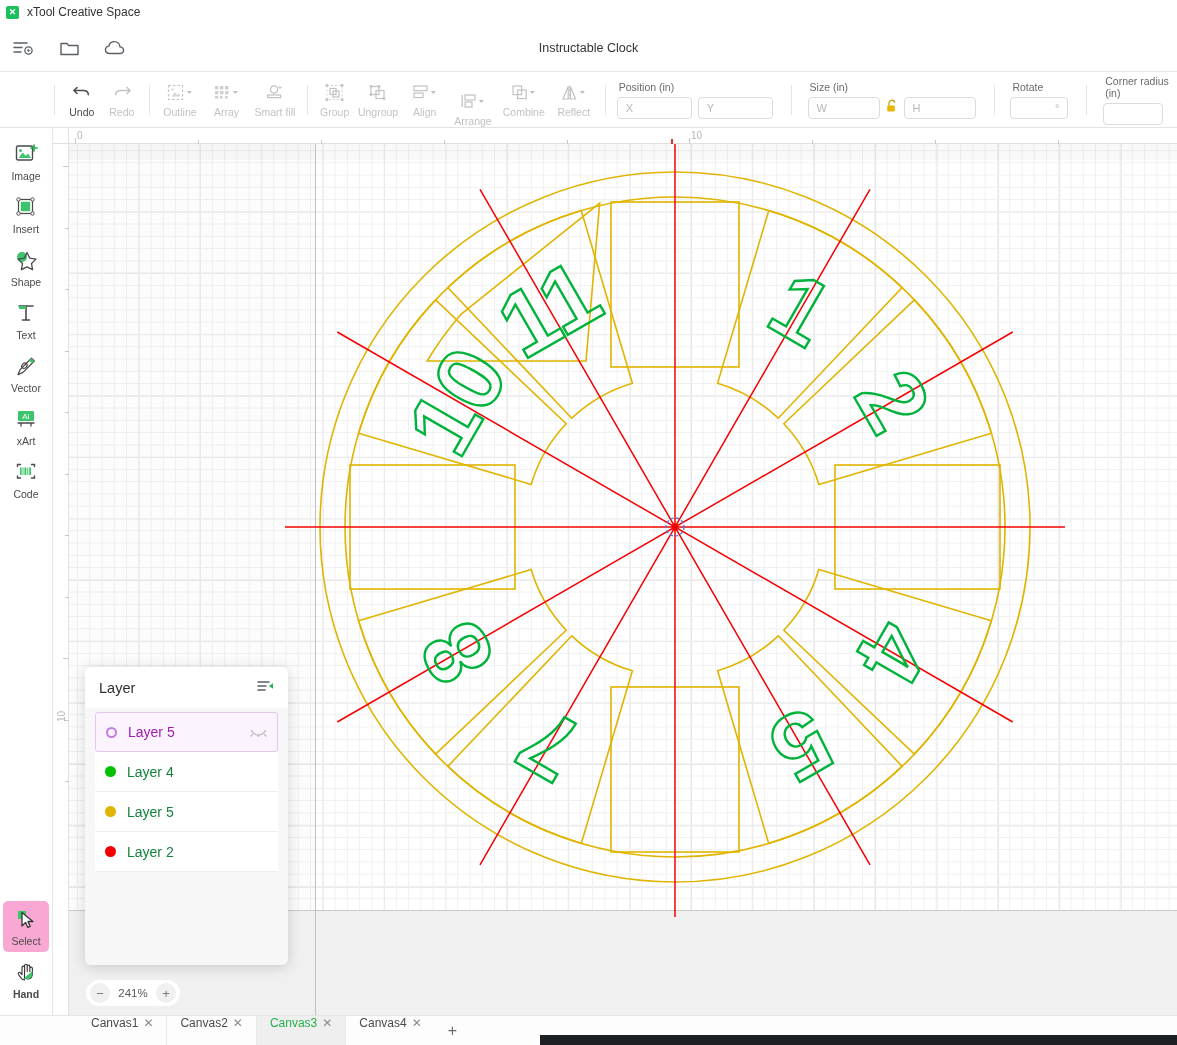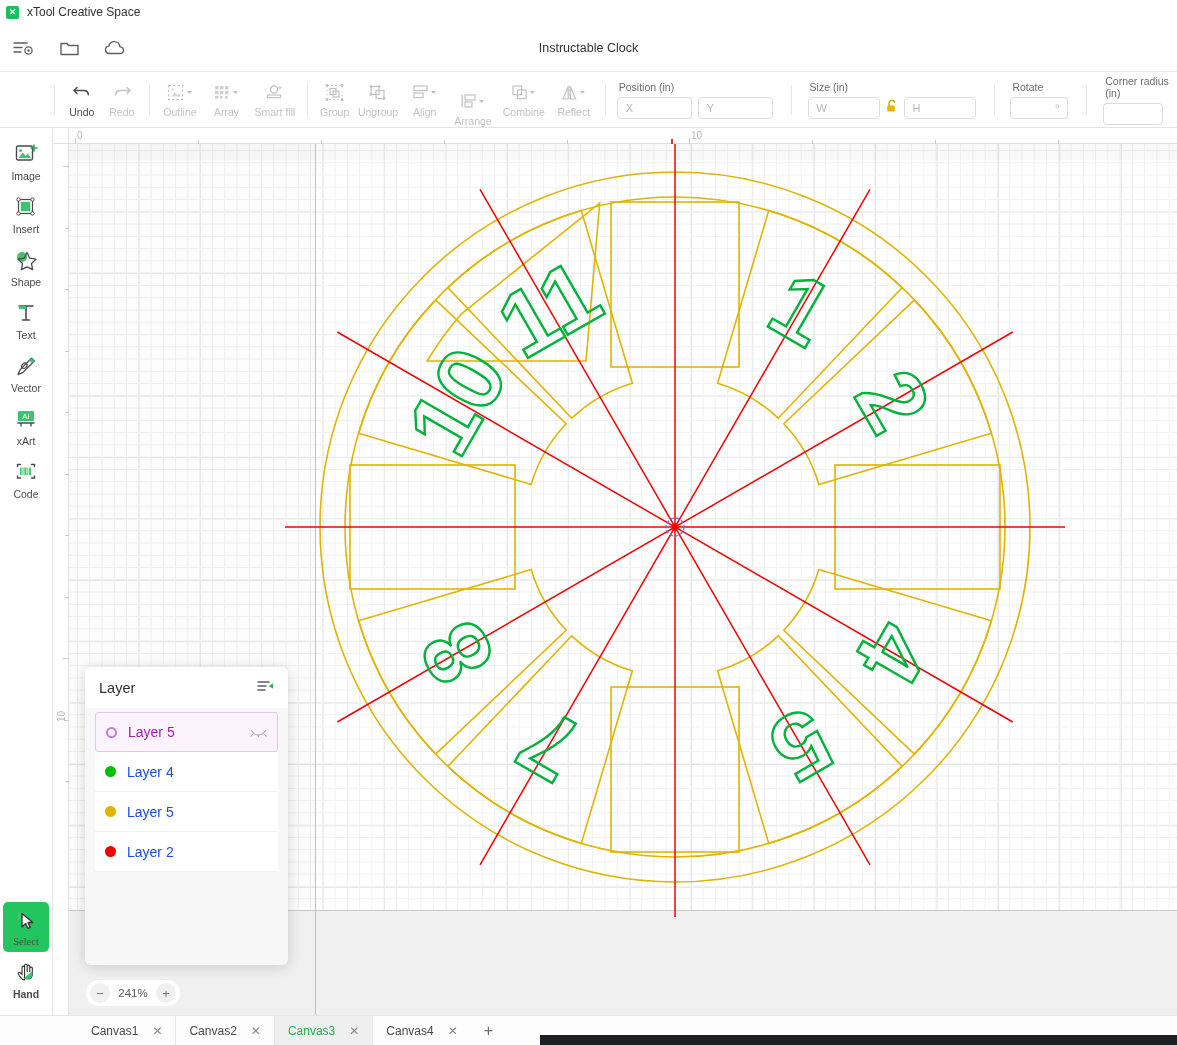--- a/index.html
+++ b/index.html
@@ -72,21 +72,21 @@
   .leftrail {
     position: absolute; top: 128px; left: 0; width: 53px; bottom: 30px;
     background: #fff; border-right: 1px solid #e5e5e5;
     display: flex; flex-direction: column; align-items: center; padding-top: 8px;
   }
   .rail-btn {
     width: 46px; padding: 7px 0 5px 0; display: flex; flex-direction: column;
     align-items: center; gap: 3px; font-size: 10.5px; color: #4a4a4a;
     border-radius: 5px; margin-bottom: 2px;
   }
-  .rail-btn.active { background: #22c55e; font-family: Liberation Serif, serif; }
+  .rail-btn.active { background: #f9a8d4; }
   .rail-spacer { flex: 1; }
 
   
   .canvas-wrap {
     position: absolute; top: 128px; left: 53px; right: 0; bottom: 30px;
     overflow: hidden; background: #fafafa;
   }
   .ruler-h {
     position: absolute; top: 0; left: 0; right: 0; height: 16px;
     background: #fff; border-bottom: 1px solid #e0e0e0; z-index: 6;
@@ -144,21 +144,21 @@
     z-index: 20; overflow: hidden;
   }
   .layer-head {
     height: 41px; background: #fff; display: flex; align-items: center;
     justify-content: space-between; padding: 0 14px;
   }
   .layer-title { font-size: 14.5px; color: #2f2f2f; }
   .layer-list { padding: 4px 10px 0 10px; }
   .layer-item {
     height: 40px; display: flex; align-items: center; gap: 11px;
-    background: #fff; padding: 0 10px; font-size: 14px; color: #1d4ed8;
+    background: #fff; padding: 0 10px; font-size: 14px; color: #15803d;
     border-bottom: 1px solid #f0f0f0;
   }
   .layer-item.selected {
     background: #fbf3fd; border: 1px solid #e4c6ee; border-radius: 3px; color: #a21caf;
   }
   .ldot { width: 11px; height: 11px; border-radius: 50%; flex: none; }
   .ldot.hollow { background: transparent; border: 2px solid #c07de0; }
   .layer-name { flex: 1; }
   .eye-off { color: #b5b5b5; }
 
@@ -175,21 +175,21 @@
   }
   .zval { font-size: 11.5px; color: #5a5a5a; min-width: 34px; text-align: center; }
 
   
   .tabbar {
     position: absolute; bottom: 0; left: 0; width: 1177px; height: 30px;
     background: #fdfdfd; border-top: 1px solid #e5e5e5;
     display: flex; align-items: stretch; padding-left: 78px;
   }
   .tab {
-    display: flex; align-items: center; gap: 14px; padding: 0 13px;
+    display: flex; align-items: flex-start; gap: 5px; padding: 0 13px;
     font-size: 12px; color: #4a4a4a; border-right: 1px solid #eaeaea;
   }
   .tab.active { background: #efefef; color: #22b14c; }
   .tab-close { color: #8a8a8a; font-size: 12px; }
   .tab-add { display: flex; align-items: center; padding: 0 13px; font-size: 16px; color: #6a6a6a; }
   .taskbar-strip {
     position: absolute; bottom: 0; left: 540px; width: 637px; height: 10px;
     background: #1c1f24;
   }
 </style>

